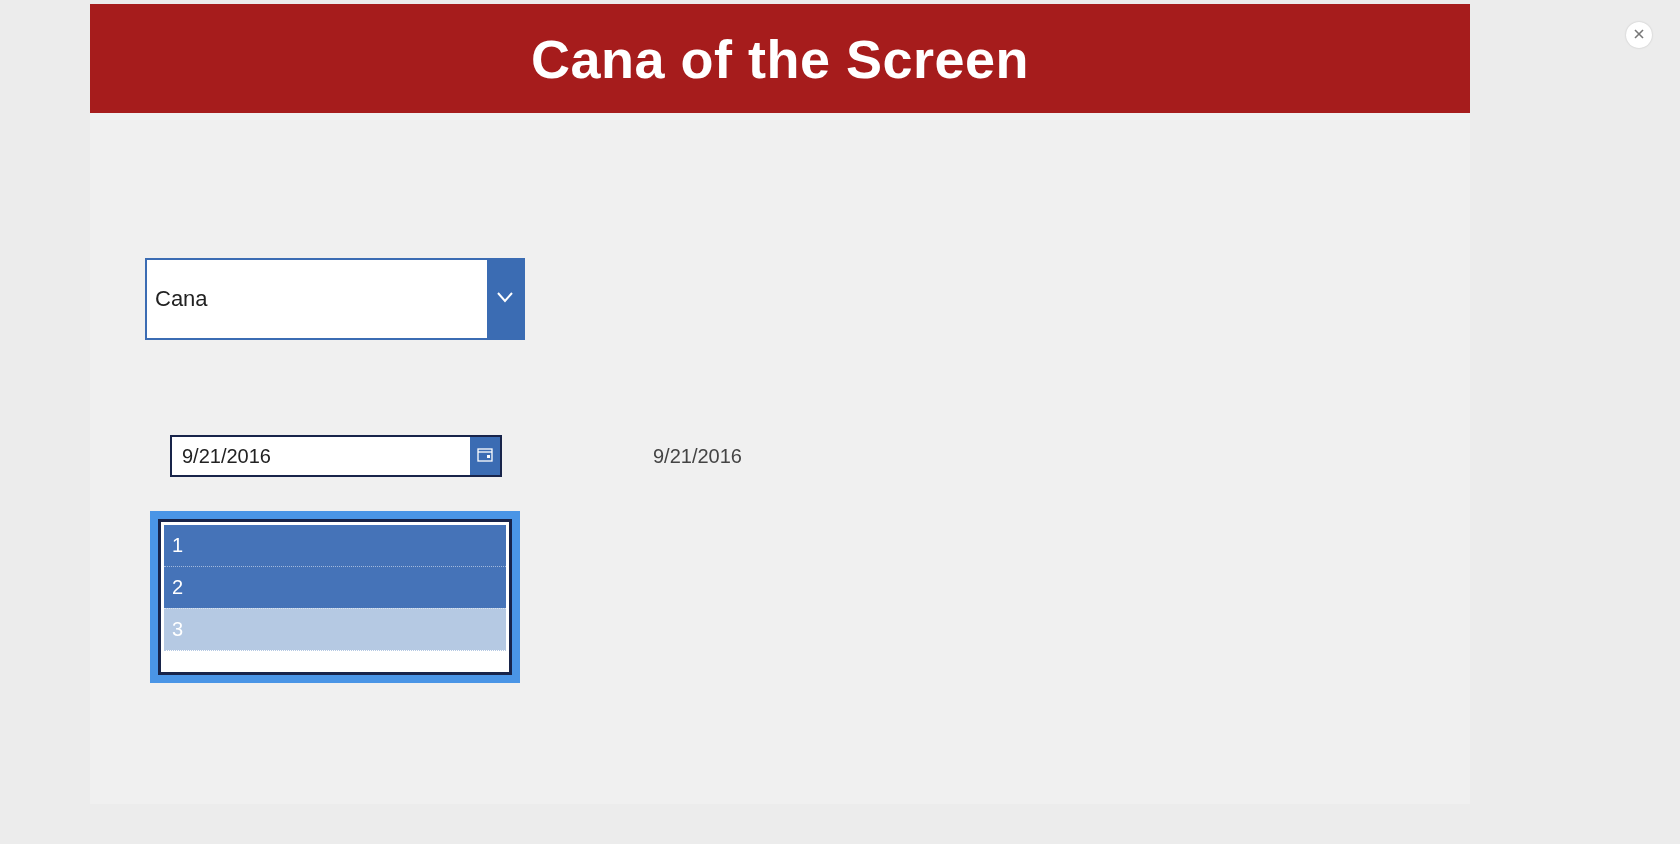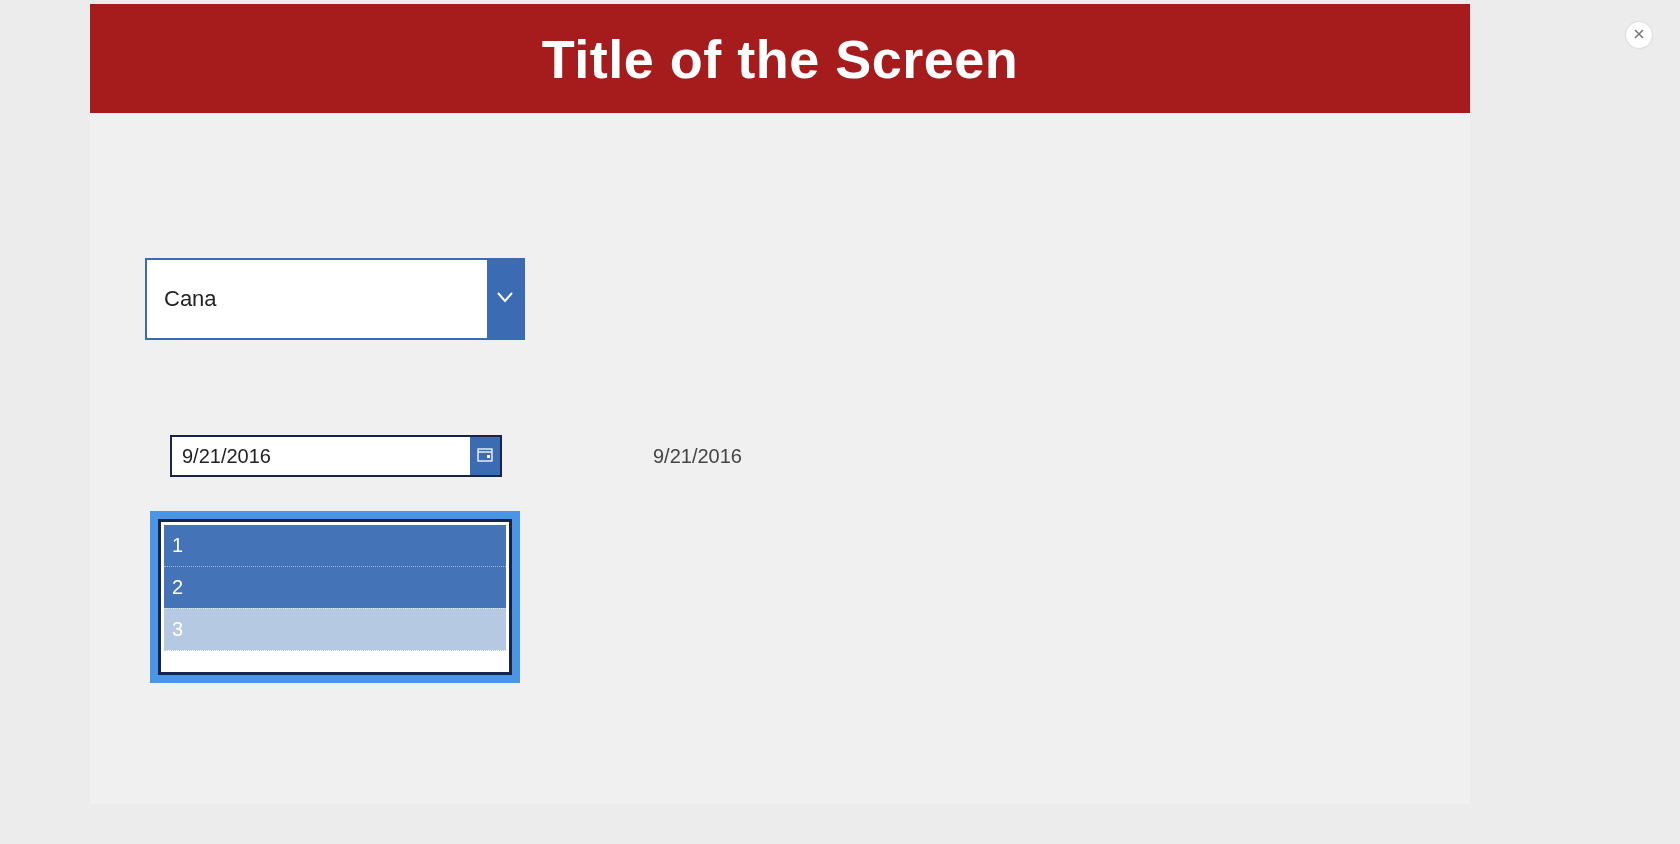--- a/index.html
+++ b/index.html
@@ -50,21 +50,21 @@
       width: 380px;
       height: 82px;
       border: 2px solid #3b6cb3;
       background: #ffffff;
       display: flex;
     }
     .combo-text {
       flex: 1;
       display: flex;
       align-items: center;
-      padding-left: 17px;
+      padding-left: 8px;
       font-size: 22px;
       color: #222;
     }
     .combo-btn {
       width: 36px;
       background: #3b6cb3;
       display: flex;
       align-items: center;
       justify-content: center;
     }
@@ -157,21 +157,21 @@
       justify-content: center;
       box-shadow: 0 0 2px rgba(0,0,0,0.2);
     }
     .close-btn svg { width: 12px; height: 12px; }
   </style>
 </head>
 <body>
 
 <div class="panel">
   <div class="header">
-    <div class="header-title">Title of the Screen</div>
+    <div class="header-title">Cana of the Screen</div>
   </div>
 
   <div class="body-area">
 
     <div class="combo">
       <div class="combo-text">Cana</div>
       <div class="combo-btn">
         <span>
           <svg viewBox="0 0 20 20">
               <polyline points="3,6 10,14 17,6" fill="none" stroke="#ffffff" stroke-width="2"></polyline>

